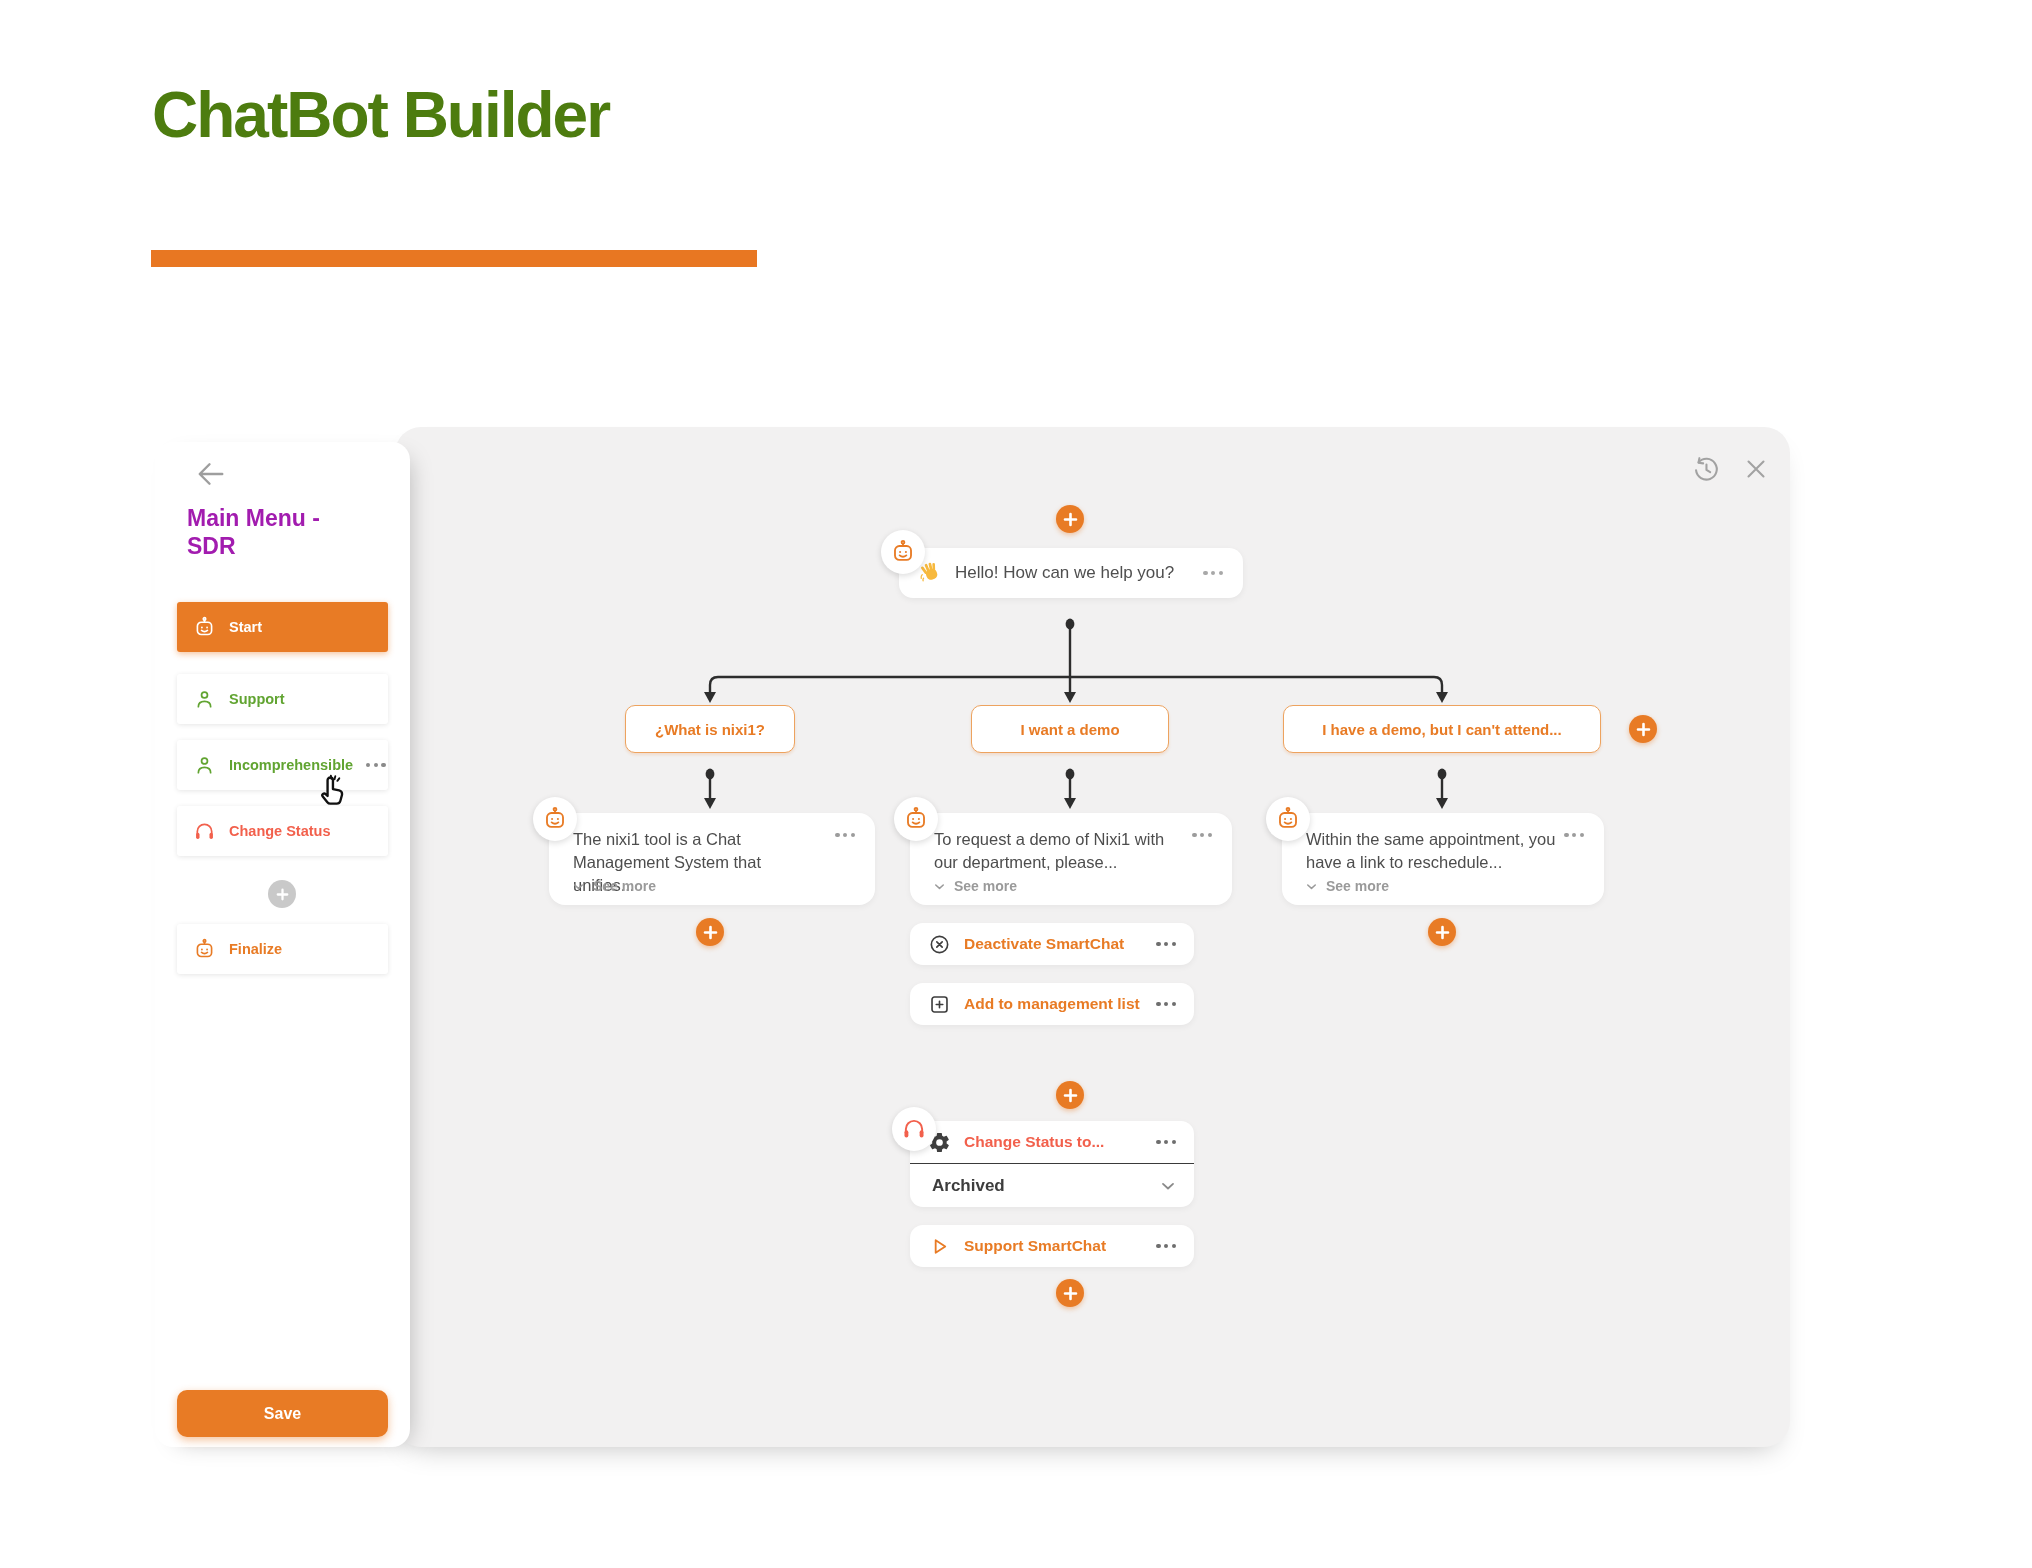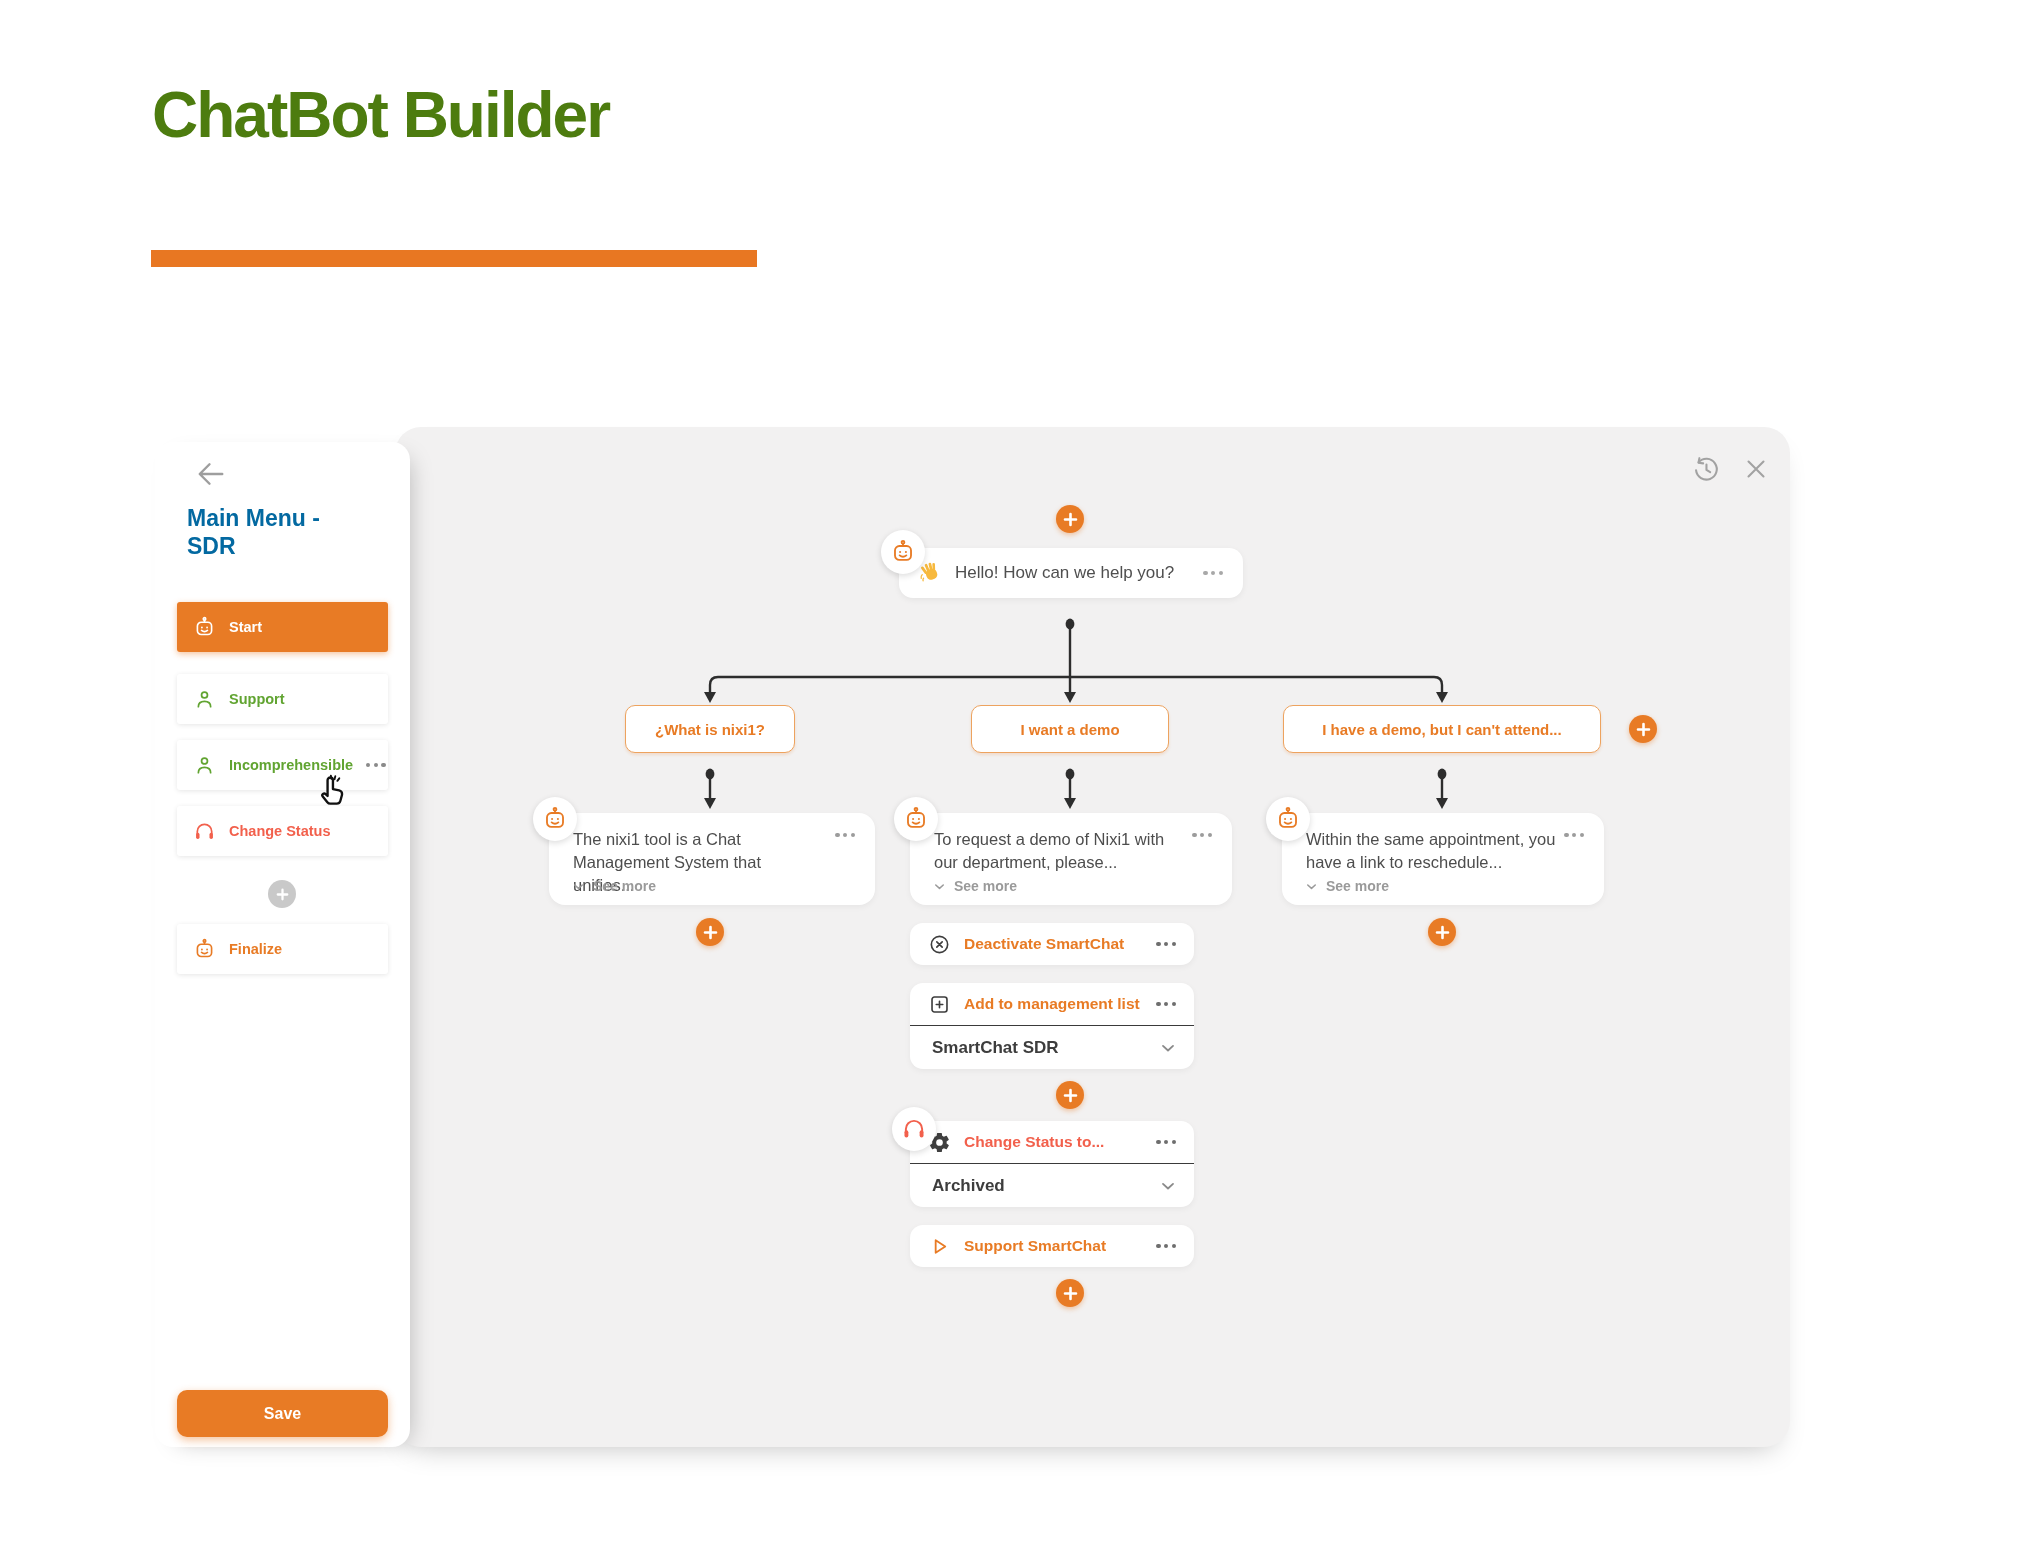--- a/index.html
+++ b/index.html
@@ -14,21 +14,21 @@
   
   #builder { left:155px; top:427px; width:1635px; height:1020px; }
   #canvas-bg { left:240px; top:0; width:1395px; height:1020px; background:#F2F1F1;
                border-radius:26px; box-shadow:0 14px 28px -14px rgba(0,0,0,.25); }
   #canvas { left:0; top:0; width:1635px; height:1020px; }
 
   
   #sidebar { left:0; top:15px; width:255px; height:1005px; background:#ffffff;
              border-radius:18px; box-shadow:10px 6px 24px -12px rgba(0,0,0,.28); z-index:5; }
   #back-btn { left:38px; top:14px; width:36px; height:36px; color:#9e9e9e; cursor:pointer; }
-  #sb-heading { left:32px; top:62px; width:156px; font-size:23px; font-weight:700; color:#0369a1; line-height:1.22; }
+  #sb-heading { left:32px; top:62px; width:156px; font-size:23px; font-weight:700; color:#a21caf; line-height:1.22; }
   .sb-item { left:22px; width:211px; height:50px; background:#fff; border-radius:3px;
              box-shadow:0 1px 5px rgba(0,0,0,.10); display:flex; align-items:center;
              padding:0 16px; gap:13px; font-size:14.5px; font-weight:700; cursor:pointer; }
   .sb-item .ic { width:23px; height:23px; flex:0 0 auto; }
   .sb-item.v-start { top:160px; background:#E87B25; color:#ffffff; box-shadow:0 2px 6px rgba(232,123,37,.45); }
   .sb-item.v-support { top:232px; color:#61A431; }
   .sb-item.v-incompr { top:298px; color:#61A431; }
   .sb-item.v-change { top:364px; color:#F2604C; }
   .sb-item.v-final { top:482px; color:#E87B25; }
   .sb-dots { margin-left:auto; color:#8a8a8a; }
@@ -316,28 +316,20 @@
               <path d="M12 8.6 V15.4 M8.6 12 H15.4"></path>
             </svg>
         </span>
         <span class="lbl">Add to management list</span>
         <span class="dots">
             <i></i>
             <i></i>
             <i></i>
           </span>
       </div>
-      <div class="dd-row">
-        <span class="val">SmartChat SDR</span>
-        <span class="chev">
-          <svg viewBox="0 0 24 24" fill="none" stroke="currentColor" stroke-width="2.2" stroke-linecap="round" stroke-linejoin="round">
-              <path d="M6 9.5 L12 15 L18 9.5"></path>
-            </svg>
-        </span>
-      </div>
     </div>
 
     <div class="abs plus-btn" id="plus-mid">
       <svg width="15" height="15" viewBox="0 0 15 15">
           <path d="M7.5 2 V13 M2 7.5 H13" stroke="#fff" stroke-width="2.6" stroke-linecap="round"></path>
         </svg>
     </div>
 
     <div class="abs action-card" id="card-status">
       <span class="abs badge" id="status-badge">

